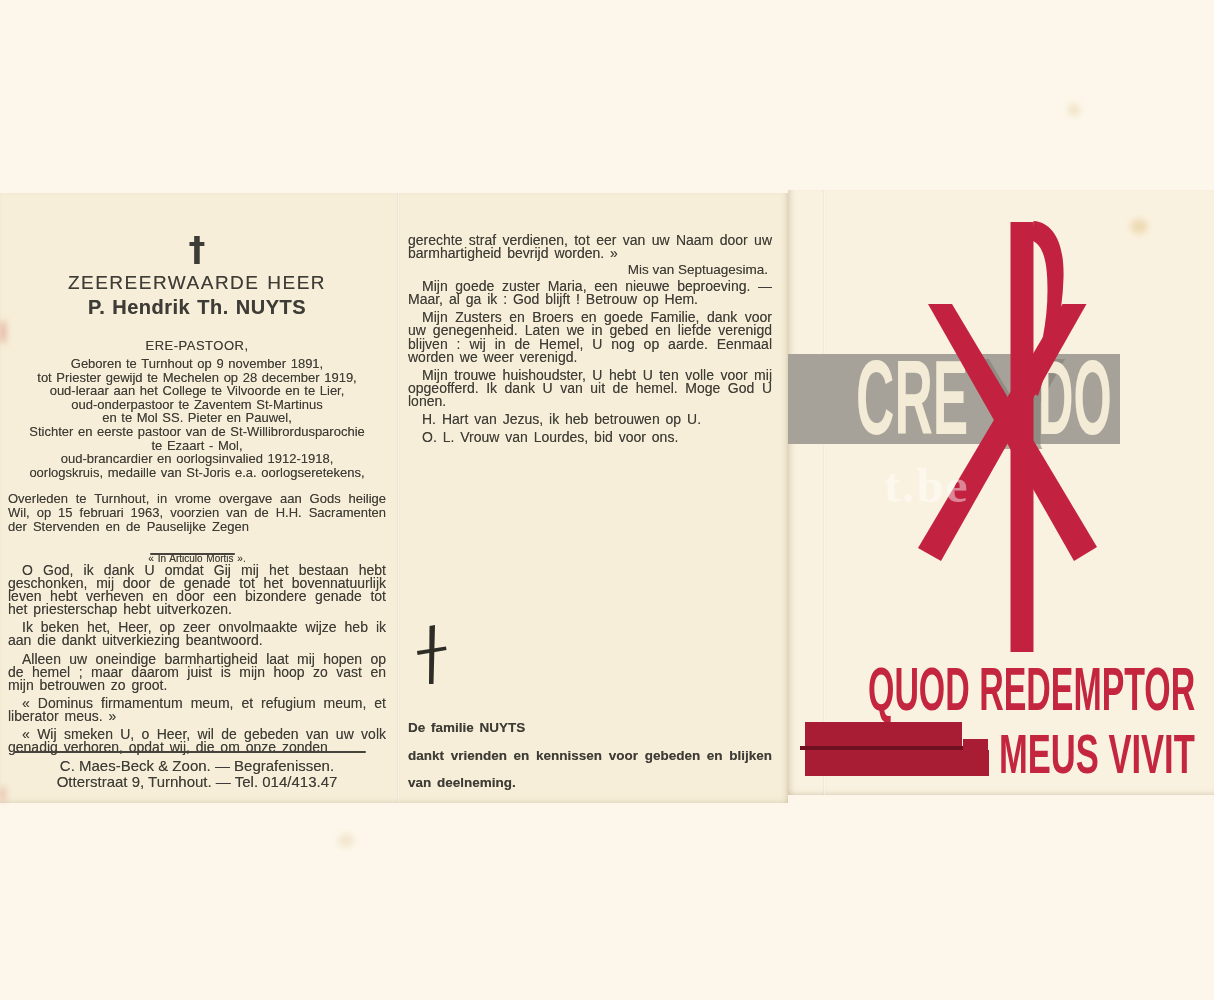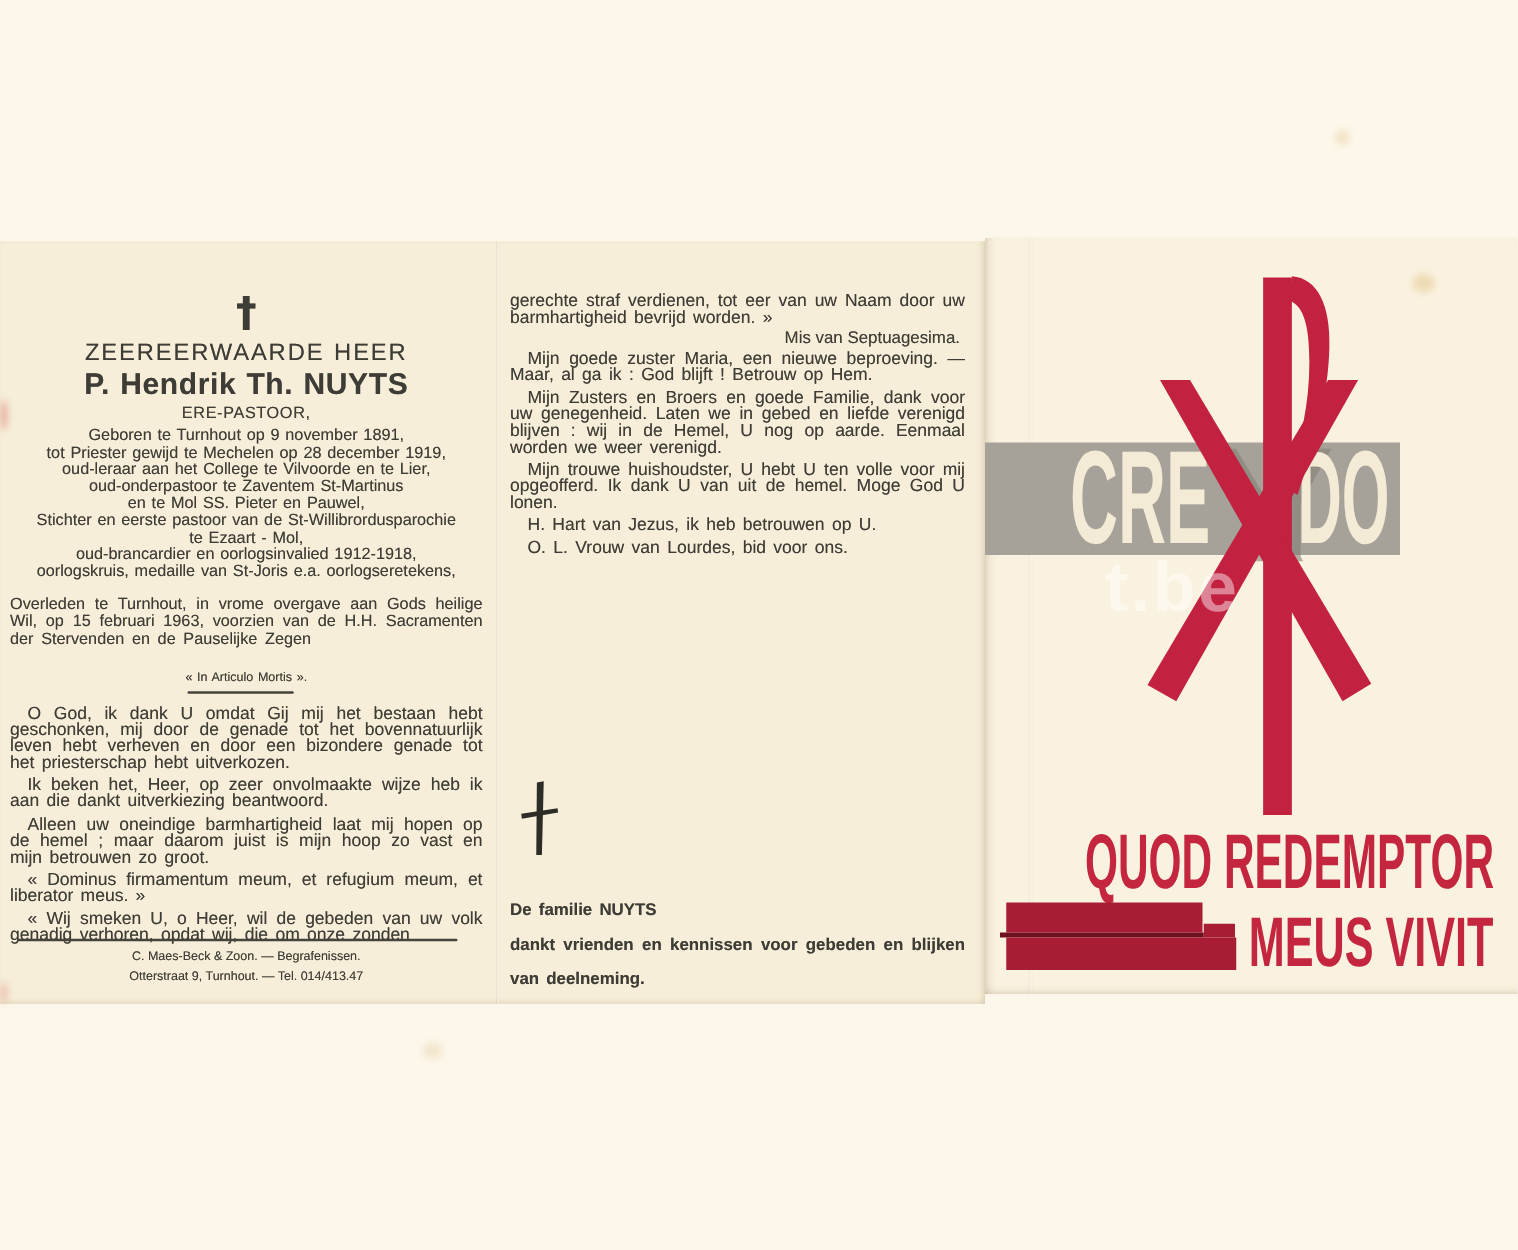--- a/index.html
+++ b/index.html
@@ -19,35 +19,35 @@
       background:linear-gradient(90deg,rgba(120,90,60,.12),rgba(255,255,255,.35),rgba(120,90,60,.06));}
 
   
   .tx{position:absolute;text-shadow:0 0 .5px rgba(62,58,48,.55);}
   .c-line{text-align:center;white-space:nowrap;}
   .stack{line-height:13.6px;font-size:13px;word-spacing:1px;}
   .dagger{font-family:"DejaVu Sans",sans-serif;font-size:33px;line-height:37px;
       text-align:center;font-weight:bold;}
   .intro{font-size:13.5px;line-height:16.5px;}
   .honorific{font-size:19px;line-height:23px;letter-spacing:1.5px;margin-top:3px;}
-  .name{font-size:24px;line-height:27px;font-weight:bold;letter-spacing:.5px;}
-  .role{font-size:13px;line-height:16px;margin-top:1px;letter-spacing:.5px;}
+  .name{font-size:20px;line-height:27px;font-weight:bold;letter-spacing:.5px;}
+  .role{font-size:13px;line-height:16px;margin-top:17px;letter-spacing:.5px;}
   .biolist{margin-top:3px;}
   .just{text-align:justify;word-spacing:2.5px;}
   .death{font-size:13px;line-height:13.8px;margin-top:13px;}
   .closing{font-size:10px;line-height:14.5px;margin-top:18px;}
   .para{margin:0 0 5px 0;text-indent:14px;font-size:14px;line-height:13.1px;
       text-align:justify;word-spacing:2px;}
   .divider{position:absolute;background:#45433c;height:2px;border-radius:1px;}
-  .footerlines{font-size:10px;line-height:16px;}
+  .footerlines{font-size:15px;line-height:16px;}
   .attribution{text-align:right;font-size:13.5px;line-height:15px;padding-right:4px;margin-bottom:3px;}
   .ack{font-size:13.5px;font-weight:bold;line-height:27.5px;word-spacing:2px;}
   .ack .spread{text-align:justify;text-align-last:justify;}
-  .watermark{position:absolute;left:884px;top:437px;font-size:56px;font-weight:bold;
-      color:rgba(255,255,255,.45);letter-spacing:2px;z-index:6;font-family:Liberation Sans, sans-serif;}
+  .watermark{position:absolute;left:884px;top:457px;font-size:49px;font-weight:bold;
+      color:rgba(255,255,255,.45);letter-spacing:2px;z-index:6;font-family:Liberation Serif, serif;}
   svg.overlay{position:absolute;left:0;top:0;z-index:4;pointer-events:none;}
   .spot{position:absolute;border-radius:50%;filter:blur(3px);z-index:7;}
 </style>
 </head>
 <body>
 
 <div id="stage">
 
   <div class="card-interior"></div>
   <div class="card-cover"></div>

